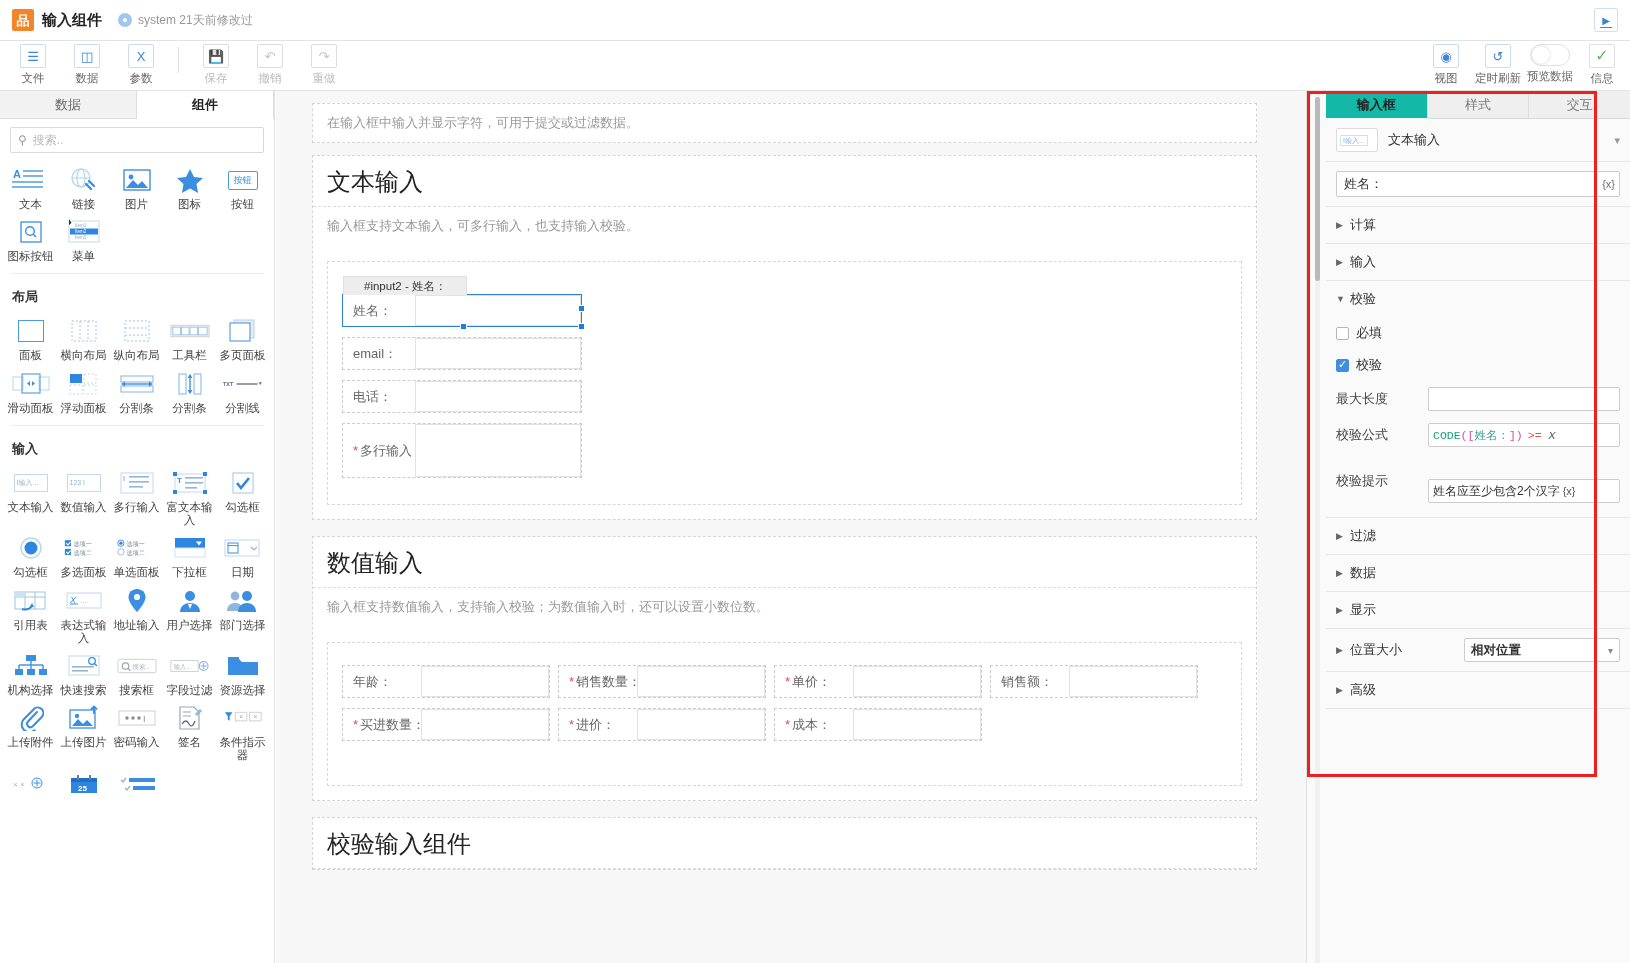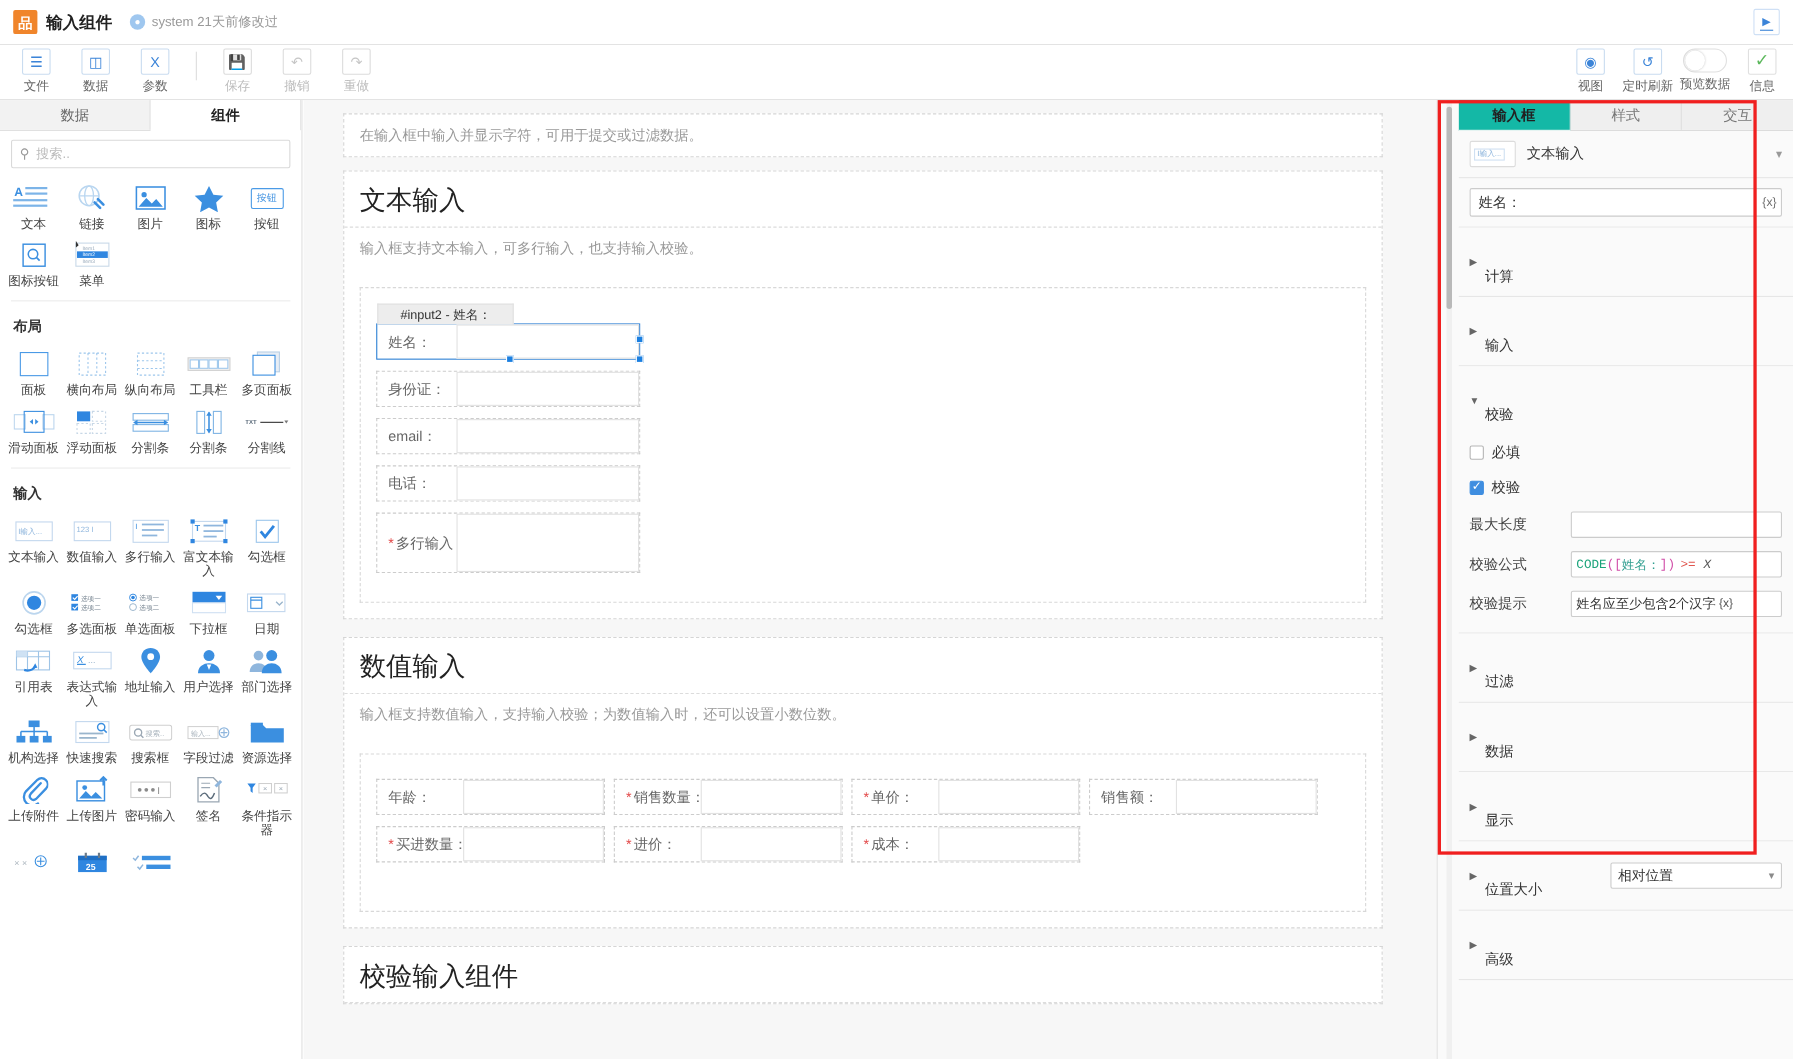--- a/index.html
+++ b/index.html
@@ -200,21 +200,21 @@
     border: none; outline: none; flex: 1; font-size: 13px; color: #333;
     font-family: inherit; background: transparent;
   }
   .fx { color: #6f6f6f; font-size: 11px; margin-left: 4px; cursor: pointer; }
 
   .acc-head {
     display: flex; align-items: center; padding: 9px 10px;
     border-bottom: 1px solid #e6e6e6; cursor: pointer; background: #fafafa;
   }
   .acc-head .tri { font-size: 9px; color: #666; width: 14px; }
-  .acc-head .atxt { font-size: 13px; color: #333; margin-top: 26px; }
+  .acc-head .atxt { font-size: 13px; color: #333; }
   .acc-head .ctl { margin-left: auto; }
 
   .prow { display: flex; align-items: center; padding: 6px 10px; }
   .prow .plbl { font-size: 13px; color: #444; width: 92px; flex: none; }
   .chkline { display: flex; align-items: center; padding: 7px 10px 7px 10px; }
   .chk {
     width: 13px; height: 13px; border: 1px solid #b5b5b5; background: #fff;
     border-radius: 2px; flex: none;
   }
   .chk.on { background: #3f8ee0; border-color: #3f8ee0; position: relative; }
@@ -236,21 +236,21 @@
     font-family: "Liberation Mono", "DejaVu Sans Mono", monospace; font-size: 11.5px;
   }
   .c-fn { color: #1aa37a; }
   .c-par { color: #d14ea8; }
   .c-var { color: #2f9e8f; }
   .c-op { color: #e0564f; margin-left: 5px; }
   .c-x { color: #555; margin-left: 7px; font-style: italic; }
   .hintfield {
     flex: 1; height: 24px; border: 1px solid #ccc; background: #fff;
     border-radius: 2px; display: flex; align-items: center;
-    padding: 0 2px 0 4px; overflow: hidden; white-space: nowrap; font-size: 12px; color: #333;
+    padding: 0 2px 0 4px; overflow: hidden; white-space: nowrap; font-size: 12px; color: #333; margin-top: 20px;
   }
   .selectbox {
     flex: 1; height: 24px; border: 1px solid #ccc; background: #fff;
     border-radius: 2px; display: flex; align-items: center; padding: 0 6px;
     font-size: 12.5px; color: #333;
   }
   .selectbox .cv { margin-left: auto; color: #8a8a8a; font-size: 10px; }
   .pfx { font-size: 11px; color: #555; margin-left: 3px; }
 </style>
 </head>
@@ -844,26 +844,20 @@
               <div class="sel-tag">#input2 - 姓名：</div>
               <div class="flabel" style="width:72px;">姓名：</div>
               <div class="finput"></div>
               <div class="handle" style="left:117px;bottom:-4px;"></div>
               <div class="handle" style="right:-4px;top:10px;"></div>
               <div class="handle" style="right:-4px;bottom:-4px;"></div>
             </div>
           </div>
           <div class="frow">
             <div class="fcell" style="width:240px;">
-              <div class="flabel" style="width:72px;">身份证：</div>
-              <div class="finput"></div>
-            </div>
-          </div>
-          <div class="frow">
-            <div class="fcell" style="width:240px;">
               <div class="flabel" style="width:72px;">email：</div>
               <div class="finput"></div>
             </div>
           </div>
           <div class="frow">
             <div class="fcell" style="width:240px;">
               <div class="flabel" style="width:72px;">电话：</div>
               <div class="finput"></div>
             </div>
           </div>
@@ -1027,21 +1021,21 @@
         <span class="tri">▶</span>
         <span class="atxt">数据</span>
       </div>
       <div class="acc-head">
         <span class="tri">▶</span>
         <span class="atxt">显示</span>
       </div>
       <div class="acc-head">
         <span class="tri">▶</span>
         <span class="atxt">位置大小</span>
-        <span class="ctl" style="width:156px;display:flex;">
+        <span class="ctl" style="width:156px;display:flex;font-weight:bold;">
           <span class="selectbox">
             <span>相对位置</span>
             <span class="cv">▾</span>
           </span>
         </span>
       </div>
       <div class="acc-head">
         <span class="tri">▶</span>
         <span class="atxt">高级</span>
       </div>

